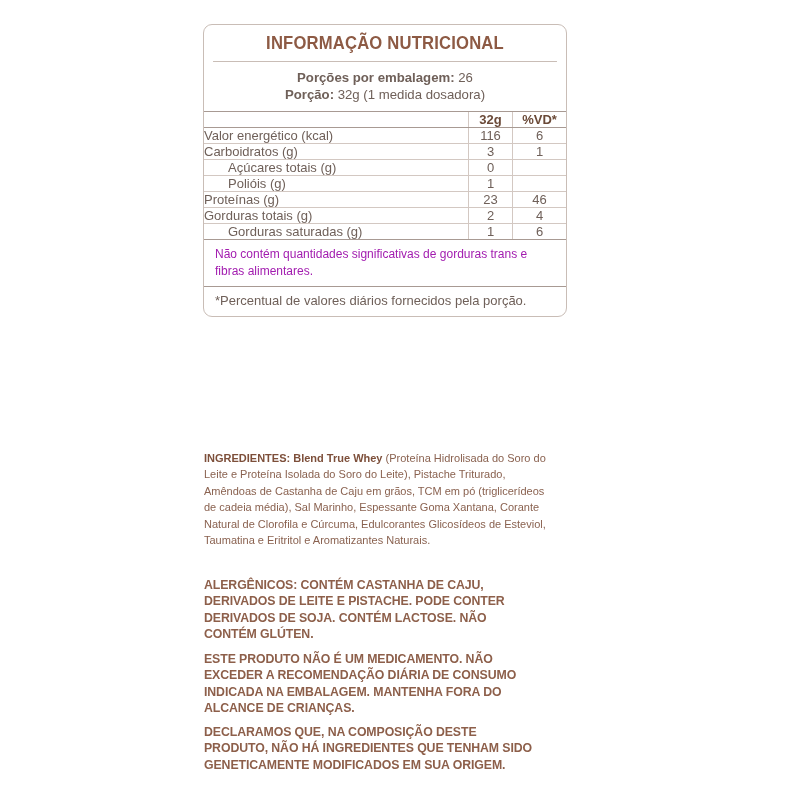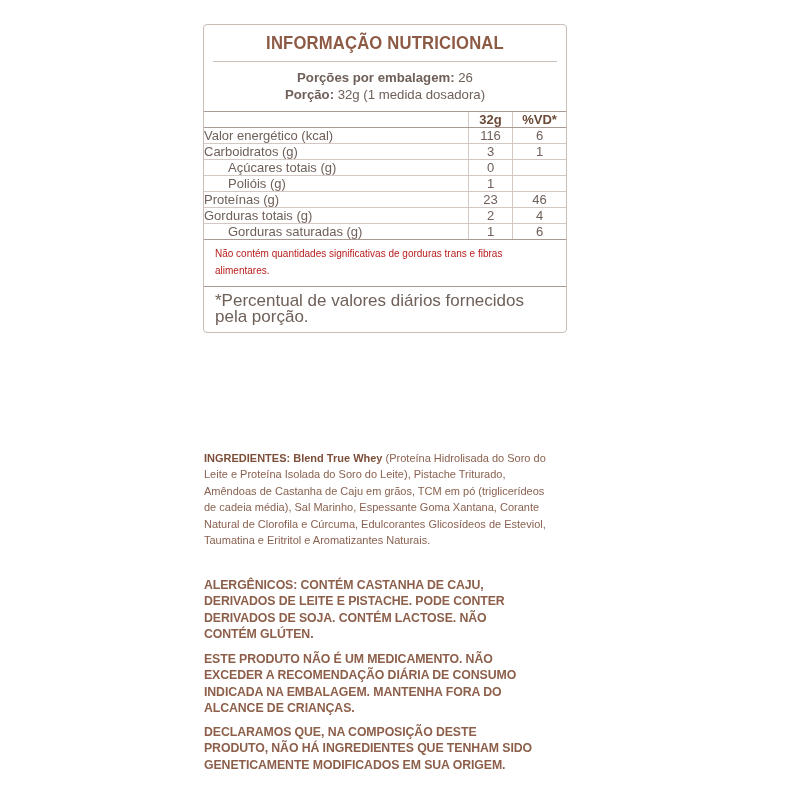--- a/index.html
+++ b/index.html
@@ -23,21 +23,21 @@
   }
 
   
   .nutri-panel {
     position: absolute;
     left: 203px;
     top: 24px;
     width: 364px;
     box-sizing: border-box;
     border: 1px solid #c9bdb6;
-    border-radius: 4px;
+    border-radius: 9px;
     background: #ffffff;
   }
 
   .nutri-title {
     text-align: center;
     color: #8d5a44;
     font-weight: bold;
     font-size: 17.5px;
     letter-spacing: 0.2px;
     padding: 8px 4px 7px 4px;
@@ -84,29 +84,29 @@
   .hdr-row th.col-val, .hdr-row th.col-vd {
     font-weight: bold;
     color: #6b4a38;
     font-size: 13px;
   }
 
   .ind-1 .col-name { padding-left: 24px; }
   .ind-2 .col-name { padding-left: 36px; }
 
   .nutri-note {
-    color: #b91c1c;
-    font-size: 10px;
+    color: #a21caf;
+    font-size: 12px;
     line-height: 16.5px;
     padding: 6px 10px 7px 11px;
     border-bottom: 1px solid #a89a93;
   }
   .nutri-foot {
     color: #6f6059;
-    font-size: 17px;
+    font-size: 13px;
     line-height: 16px;
     padding: 6px 10px 7px 11px;
   }
 
   
   .txt-block {
     position: absolute;
     left: 204px;
     width: 350px;
     color: #8a5e4a;

